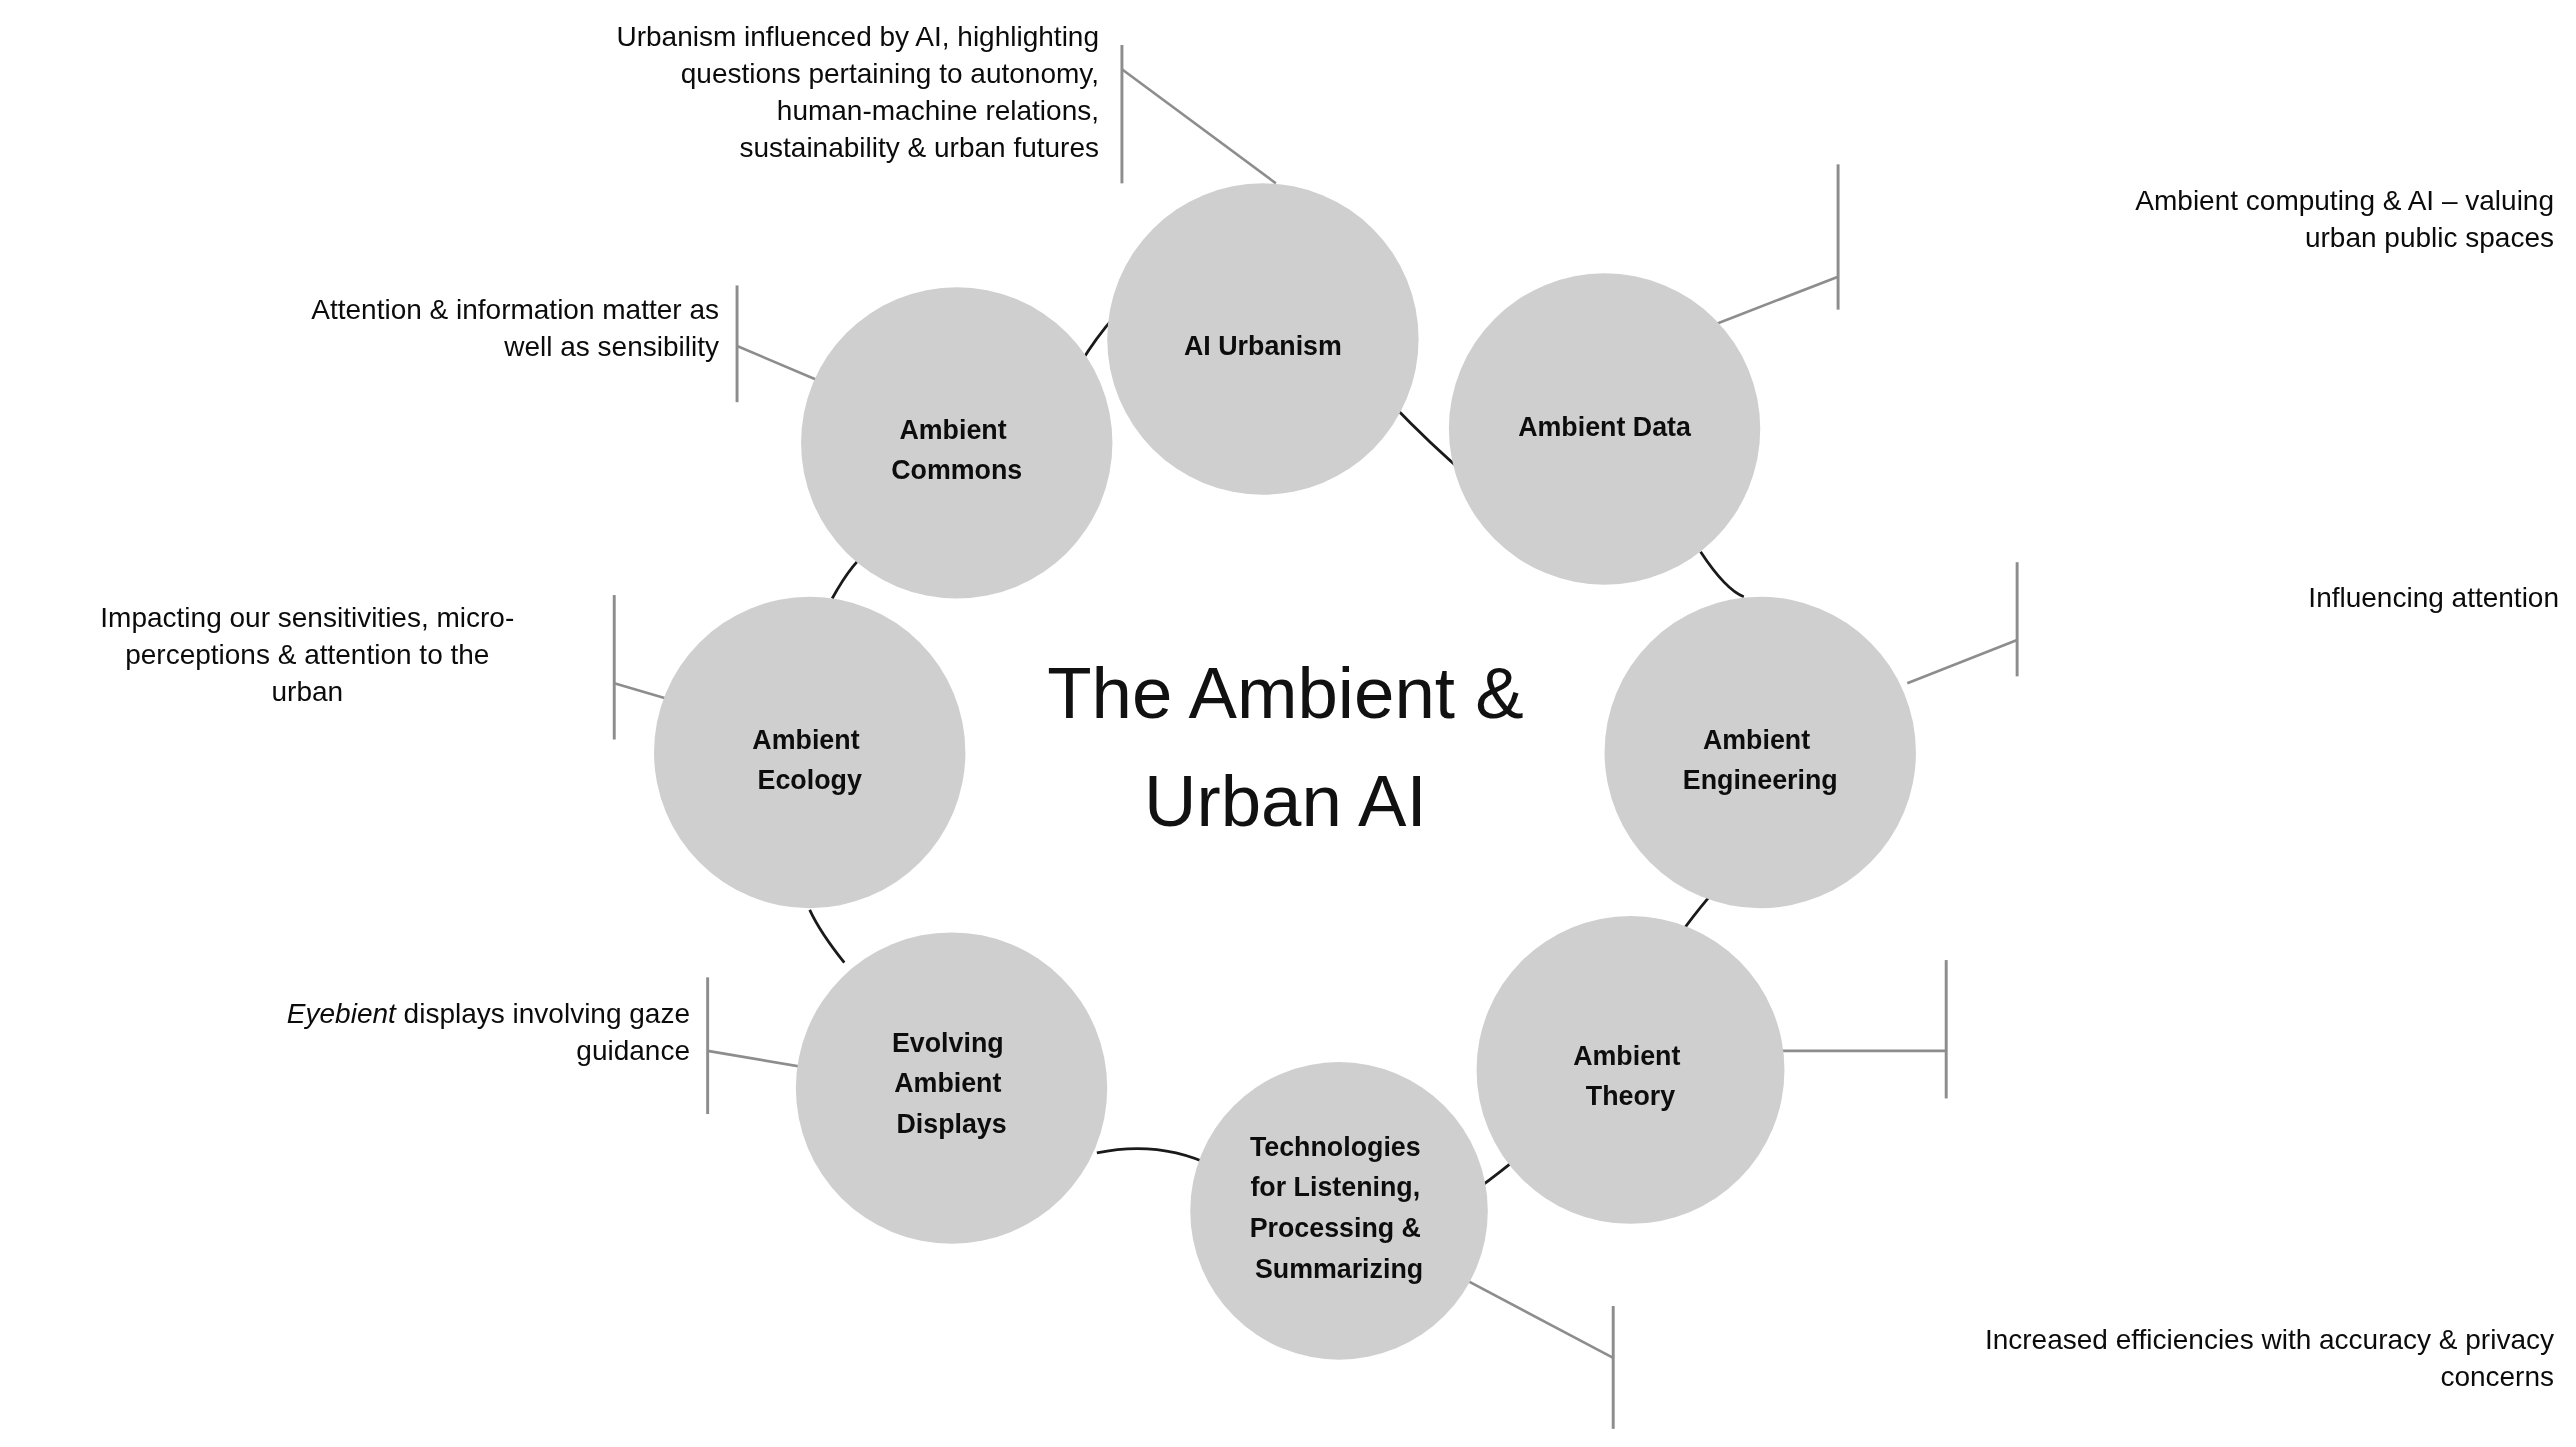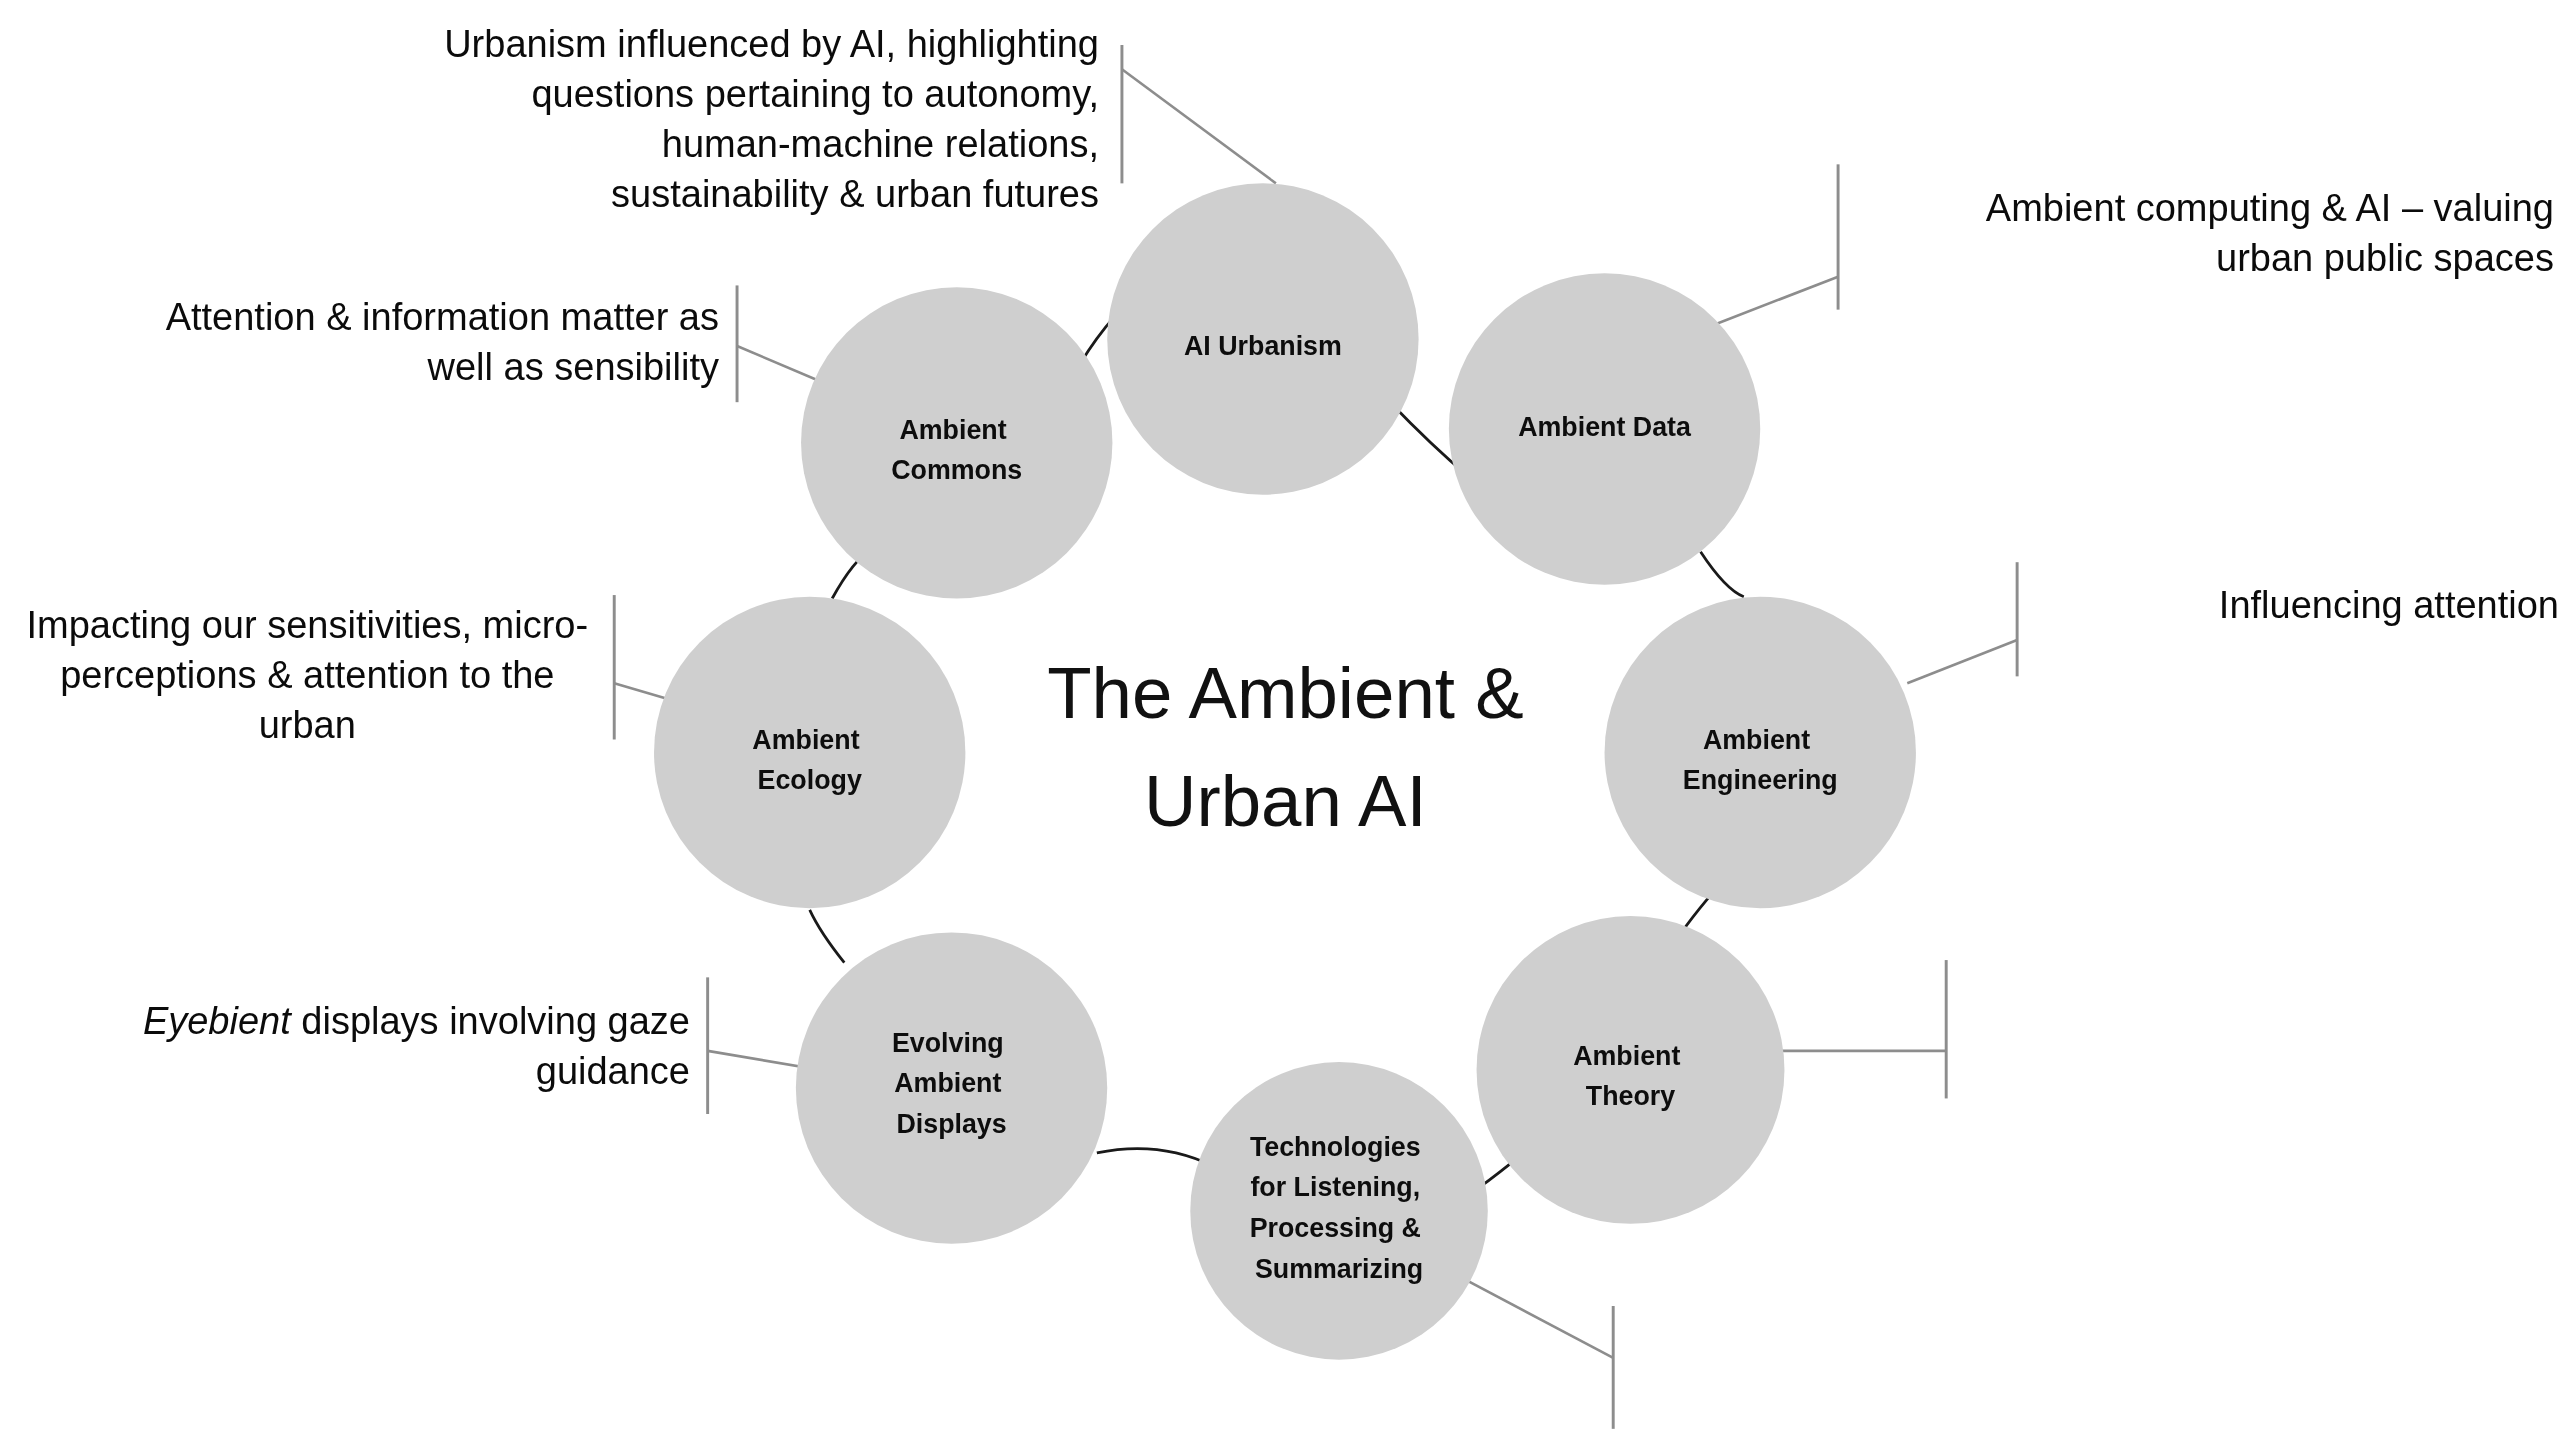--- a/index.html
+++ b/index.html
@@ -57,21 +57,21 @@
   .center-title {
     font-family: "Liberation Sans", sans-serif;
     font-weight: normal;
     font-size: 84px;
     fill: #111111;
     text-anchor: middle;
   }
   .callout {
     position: absolute;
     font-family: "Liberation Sans", sans-serif;
-    font-size: 38px;
+    font-size: 28px;
     line-height: 1.32;
     color: #0b0b0b;
     white-space: pre-line;
   }
   .callout.right { text-align: right; }
   .callout.left  { text-align: right; }
   .callout em { font-style: italic; }
 </style>
 </head>
 <body>
@@ -178,20 +178,22 @@
 questions pertaining to autonomy,
 human-machine relations,
 sustainability &amp; urban futures</div>
 
   <div class="callout right" style="left:1862px; top:183px; width:692px;">Ambient computing &amp; AI – valuing
 urban public spaces</div>
 
   <div class="callout right" style="left:2040px; top:580px; width:519px;">Influencing attention</div>
 
 
+  <div class="callout right" style="left:1637px; top:1322px; width:917px;">Increased efficiencies with accuracy &amp; privacy
+concerns</div>
 
   <div class="callout left" style="left:52px; top:996px; width:638px;"><em>Eyebient</em> displays involving gaze
 guidance</div>
 
   <div class="callout left" style="left:17.3px; top:600px; width:580px;text-align:center;">Impacting our sensitivities, micro-
 perceptions &amp; attention to the
 urban</div>
 
   <div class="callout left" style="left:112px; top:292px; width:607px;">Attention &amp; information matter as
 well as sensibility</div>

